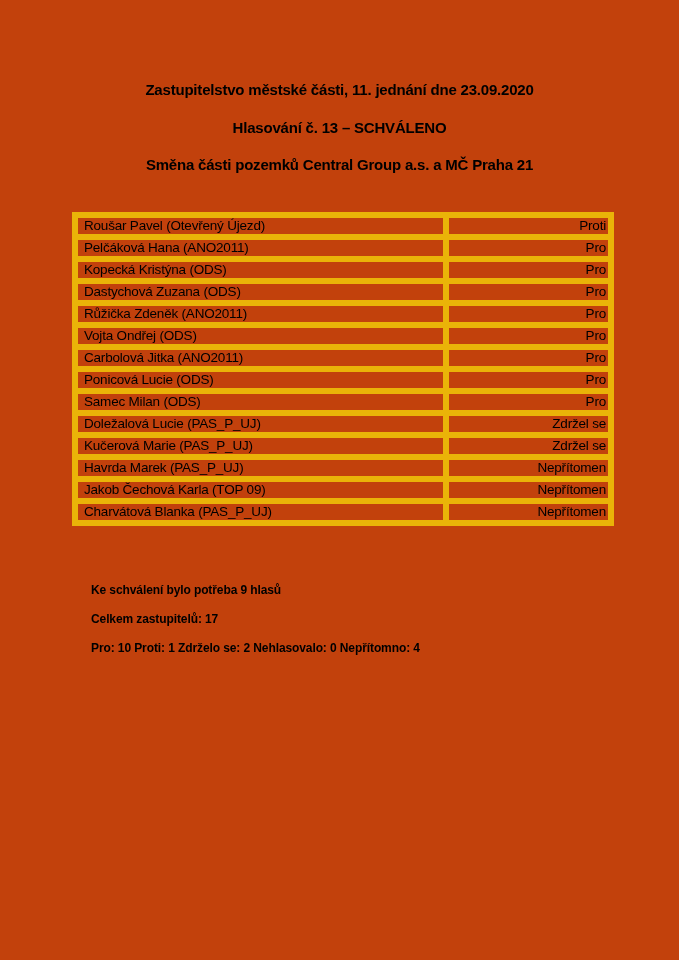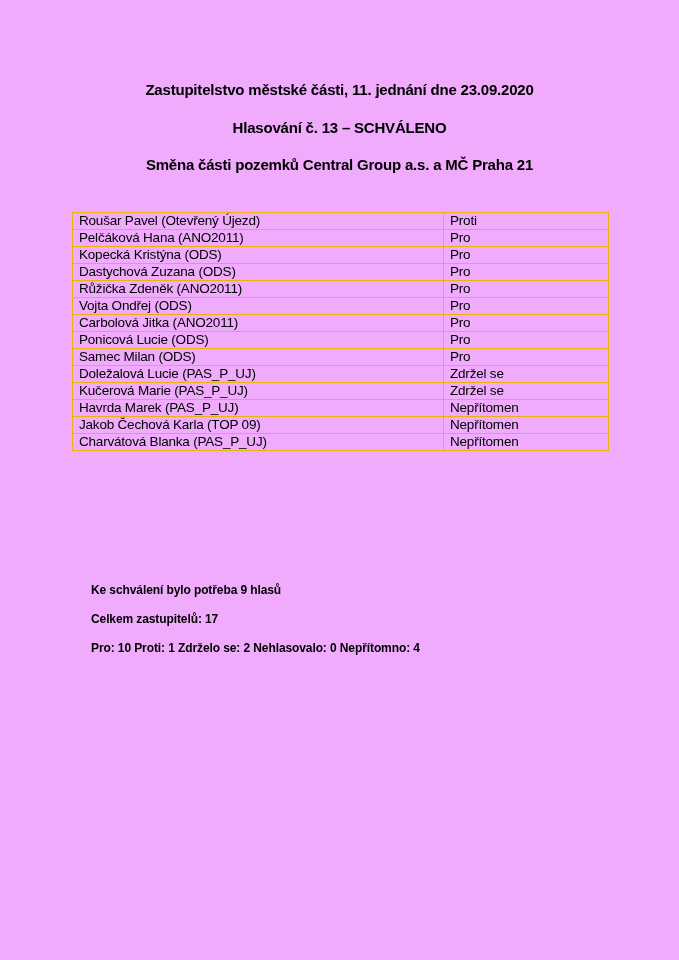--- a/index.html
+++ b/index.html
@@ -8,21 +8,21 @@
     width: 679px;
     height: 960px;
     font-family: "Liberation Sans", sans-serif;
     color: #000000;
     position: relative;
     overflow: hidden;
   }
   .page {
     position: absolute;
     inset: 0;
-    background: #f0abfc;
+    background: #c2410c;
   }
   .doc-title {
     position: absolute;
     left: 0;
     width: 679px;
     text-align: center;
     font-weight: bold;
     font-size: 15px;
     line-height: 16px;
     letter-spacing: -0.2px;
@@ -32,32 +32,32 @@
   .title-3 { top: 157px; }
   table.vote-table {
     position: absolute;
     left: 72px;
     top: 212px;
     width: 536px;
     border-collapse: collapse;
     table-layout: fixed;
   }
   table.vote-table td {
-    border: 1px solid #eab308;
+    border: 6px solid #eab308;
     height: 17px;
     font-size: 13.5px;
     line-height: 15px;
     padding: 0 2px 1px 6px;
     vertical-align: middle;
     letter-spacing: -0.2px;
     white-space: nowrap;
     overflow: hidden;
   }
   td.name-cell { width: 371px; }
-  td.vote-cell { width: 165px; }
+  td.vote-cell { width: 165px; text-align: right; }
   .summary {
     position: absolute;
     left: 79px;
     top: 583px;
     font-weight: bold;
     font-size: 12px;
     line-height: 14px;
     letter-spacing: -0.1px;
   }
   .summary p { margin: 0 0 15px 0; padding-left: 12px; }

